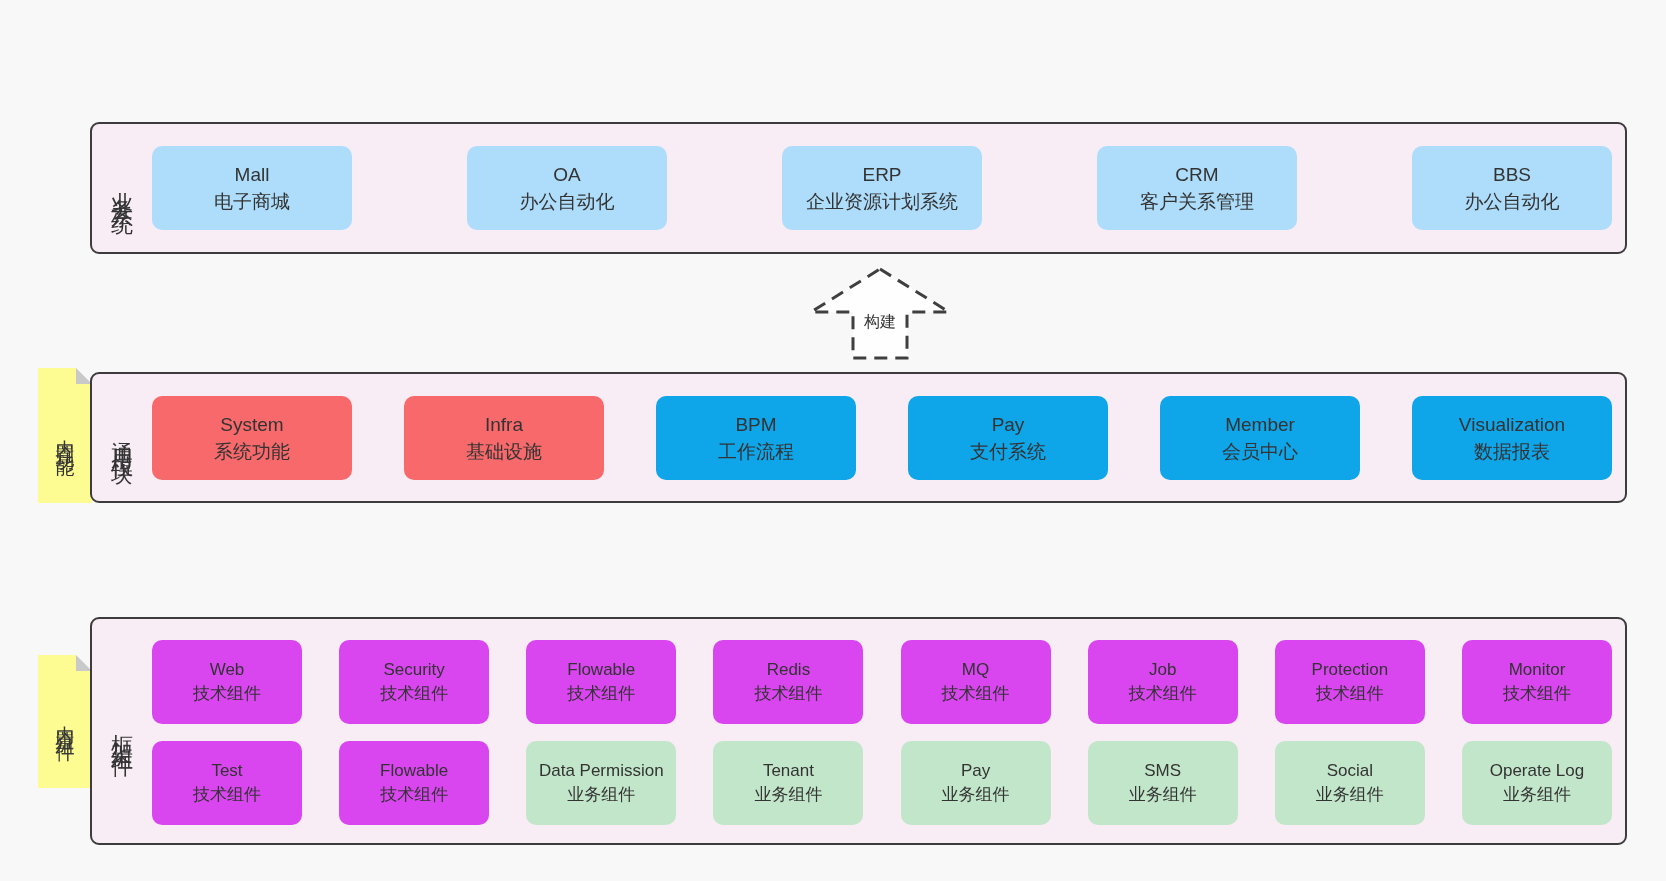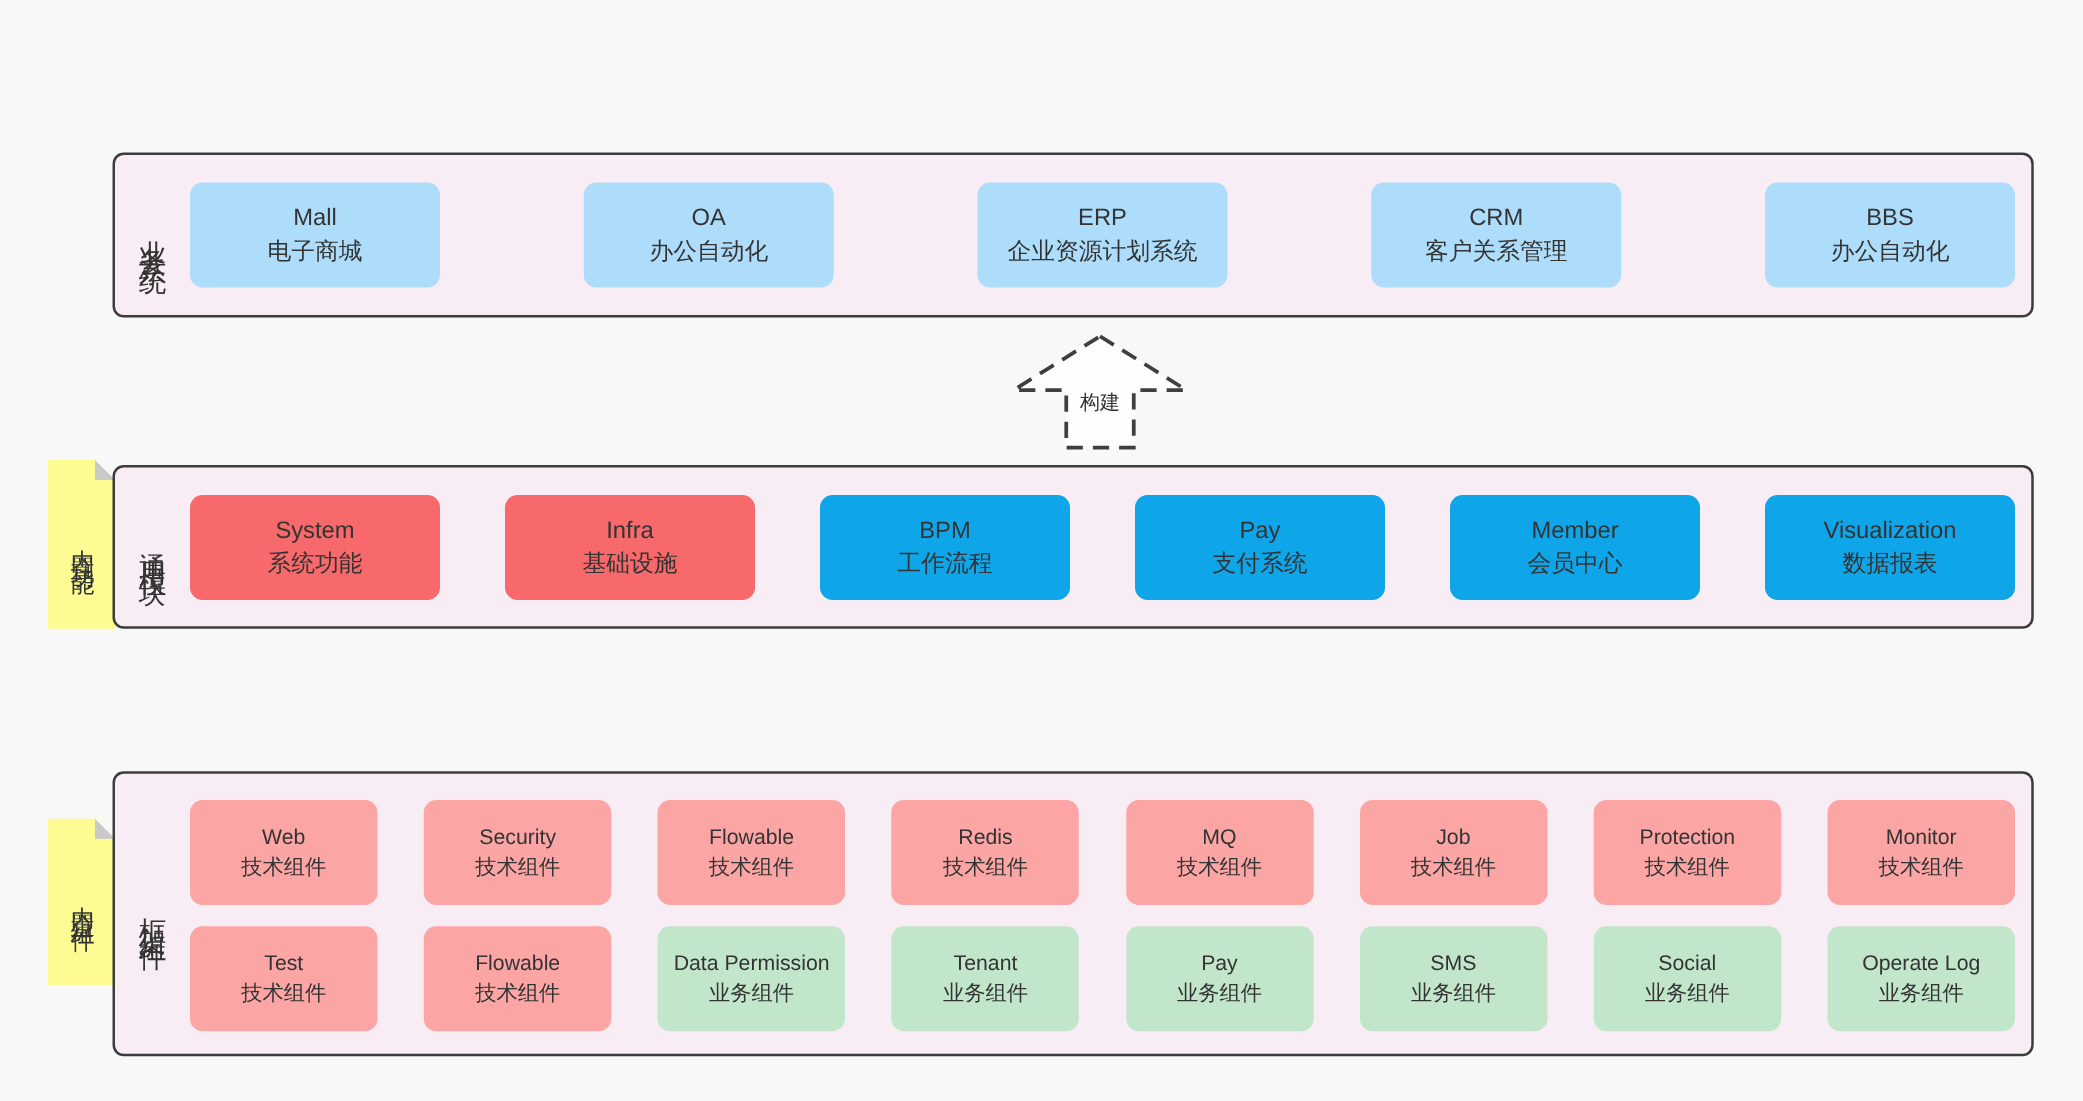--- a/index.html
+++ b/index.html
@@ -21,21 +21,21 @@
     box-sizing:border-box;display:flex;flex-direction:column;align-items:center;justify-content:center;
     text-align:center;border-radius:10px;font-size:19px;line-height:27px;
   }
   .box-lg{width:200px;height:84px}
   .rows{flex:1;display:flex;flex-direction:column;justify-content:space-between;padding:21px 13px 18px 0}
   .row{display:flex;justify-content:space-between}
   .box-sm{width:150px;height:84px;font-size:17px;line-height:24px;padding:0 12px}
   .blue{background:#aeddfb}
   .red{background:#f7696b}
   .pink{background:#0ea5e9}
-  .green{background:#fca5a5}
+  .green{background:#d946ef}
   .lightgreen{background:#c2e6ca}
   .note{position:absolute;left:38px;width:54px;background:#fcfc92;display:flex;align-items:center;justify-content:center}
   .note::after{
     content:"";position:absolute;top:0;right:0;width:0;height:0;
     border-style:solid;border-width:8px;border-color:#f8f8f8 #f8f8f8 #c9c9c9 #c9c9c9;
   }
   .note-modules{top:368px;height:135px}
   .note-components{top:655px;height:133px}
   .note span{writing-mode:vertical-rl;text-orientation:upright;font-size:19px;letter-spacing:6px;color:#333}
   .arrow{position:absolute;width:144px;height:95px}

